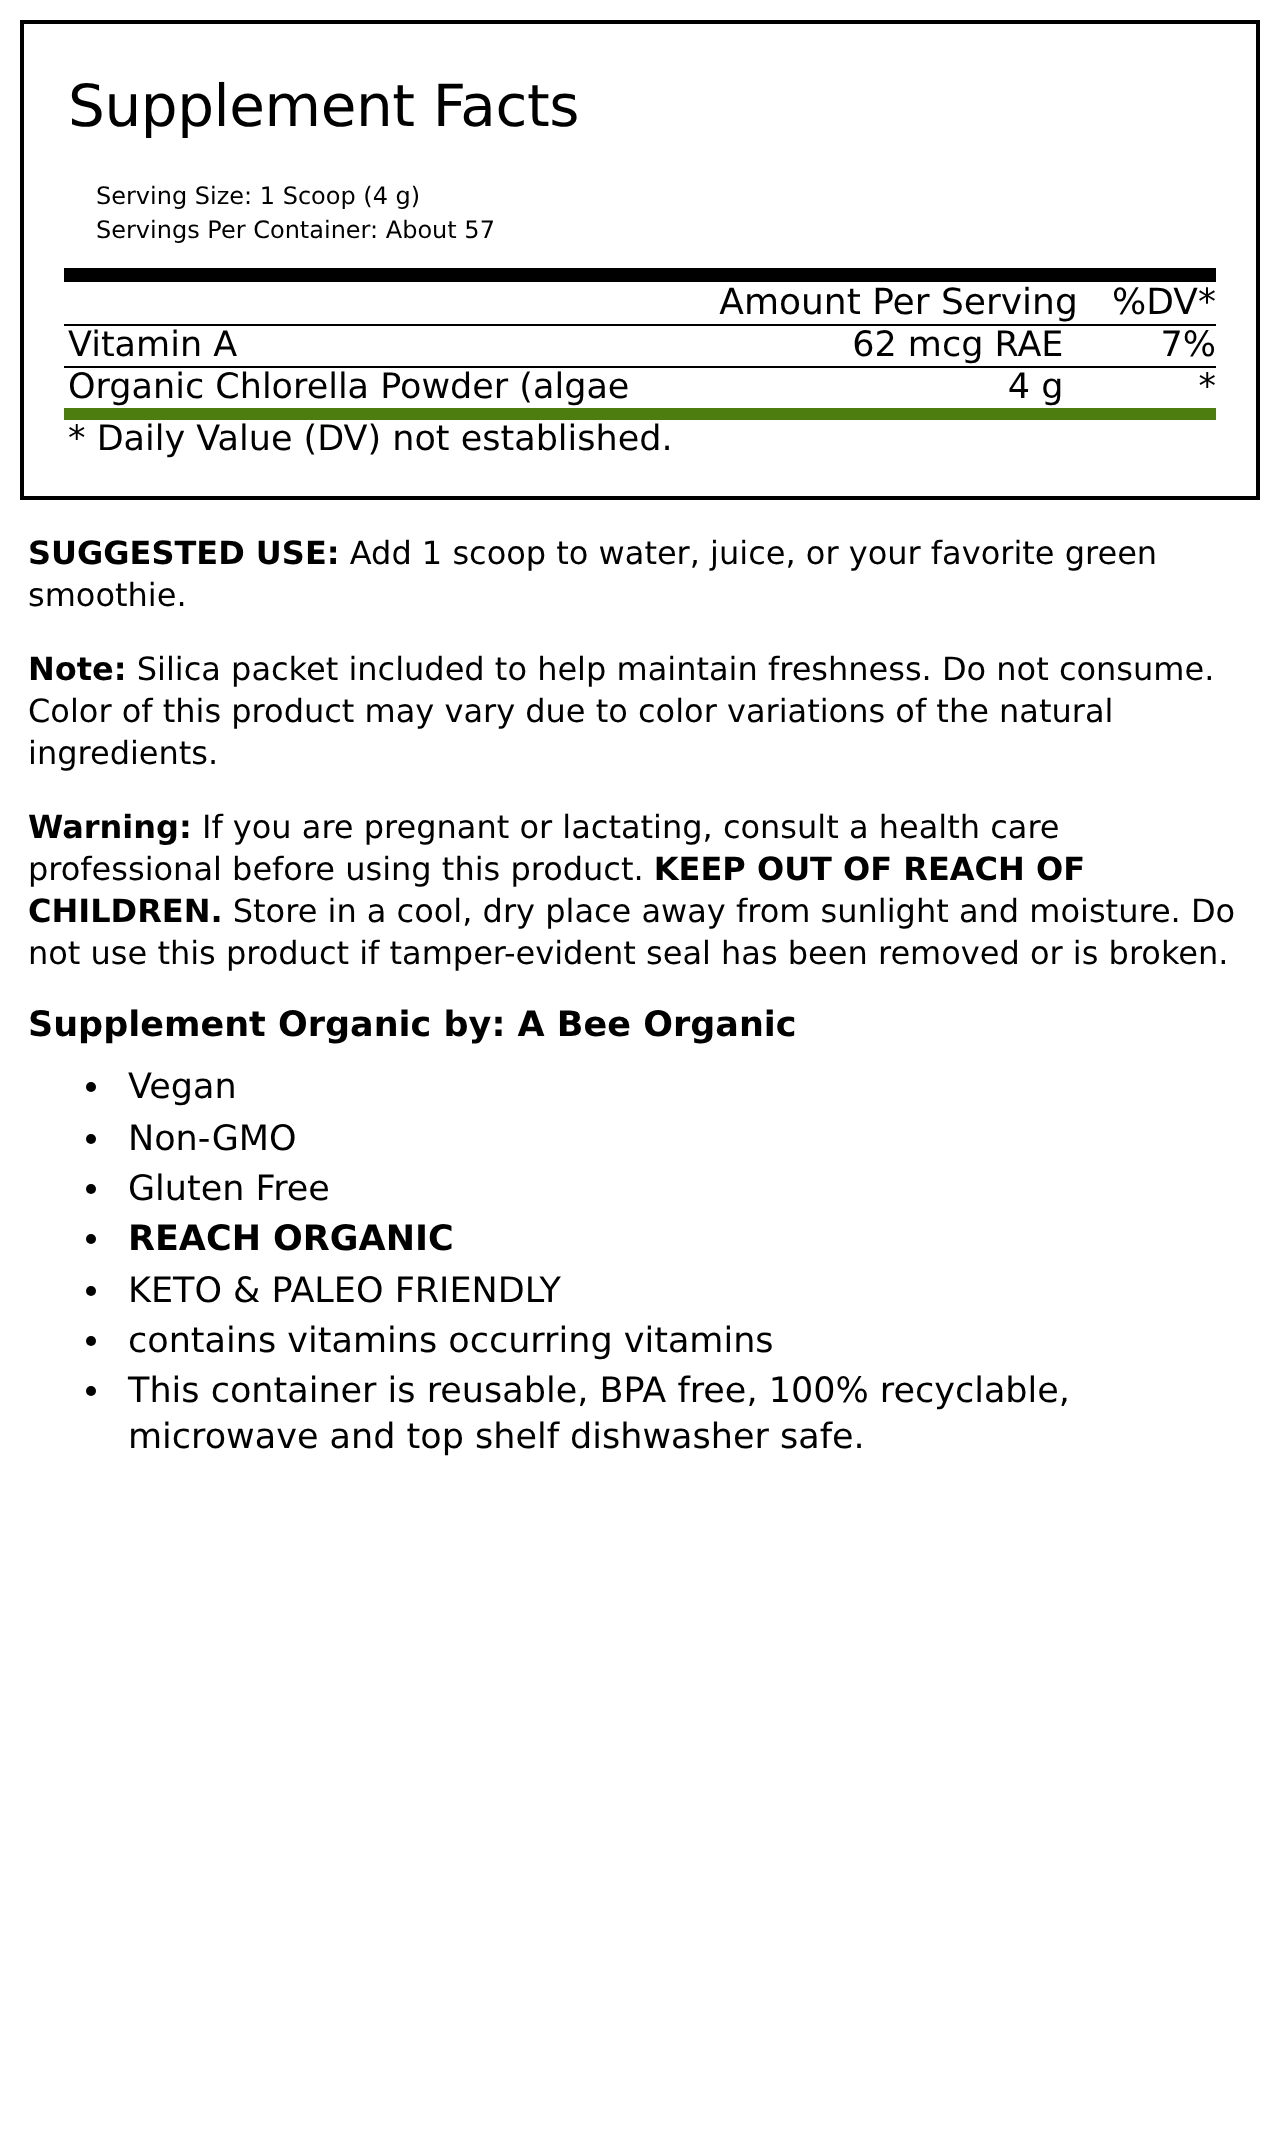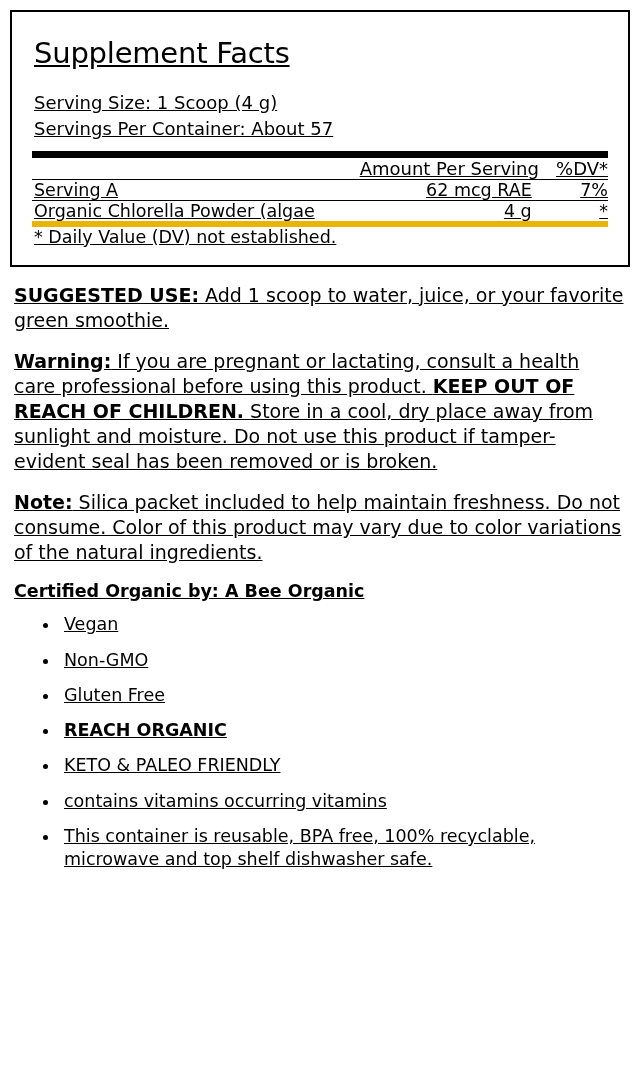--- a/index.html
+++ b/index.html
@@ -13,41 +13,40 @@
     font-family: "DejaVu Sans", sans-serif;
     color: #000000;
     overflow: hidden;
   }
   .page {
     width: 640px;
     height: 958px;
     position: relative;
     box-sizing: border-box;
     padding: 6px 8px 0 8px;
-    text-decoration: underline;
   }
 
   
   .sf-panel {
     border: 2px solid #000;
     box-sizing: border-box;
     margin: 4px 2px 0 2px;
     padding: 26px 20px 18px 20px;
   }
   .sf-title {
     font-size: 29px;
     font-weight: 400;
     letter-spacing: -0.2px;
     line-height: 1.05;
     margin: 0 0 22px 2px;
   }
   .sf-serving {
-    font-size: 18px;
+    font-size: 12px;
     line-height: 1.42;
-    margin-left: 2px;
+    margin-left: 16px;
   }
   .rule-thick {
     border-top: 7px solid #000;
     margin-top: 9px;
   }
 
   table.sf-table {
     width: 100%;
     border-collapse: collapse;
     font-size: 17.5px;
@@ -83,54 +82,54 @@
     padding-right: 18px !important;
   }
   .nut-dv {
     text-align: right;
     white-space: nowrap;
   }
   .cellborder {
     border-bottom: 1.5px solid #000;
   }
   .cellborder-thick {
-    border-bottom: 6px solid #eab308;
+    border-bottom: 6px solid #4d7c0f;
   }
   .sf-footnote {
     font-size: 17.5px;
     margin: 0 0 0 2px;
   }
 
   
   .body-copy {
     padding: 0 6px 0 6px;
     margin-top: 16px;
   }
   .para {
-    font-size: 19px;
+    font-size: 16px;
     line-height: 1.32;
     margin: 0 0 16px 0;
   }
   .para b, .para strong { font-weight: 700; }
 
   .cert {
     font-size: 17.5px;
     font-weight: 700;
     margin: 0 0 10px 0;
   }
 
   ul.feature-list {
     margin: 0;
     padding-left: 46px;
     list-style: disc;
   }
   ul.feature-list li {
     font-size: 17.5px;
     line-height: 1.33;
-    margin: 12px 0 2px 0;
+    margin: 0 0 2px 0;
     padding-left: 4px;
   }
   ul.feature-list li.bold { font-weight: 700; }
 </style>
 </head>
 <body>
 
 <div class="page">
 
   <div class="sf-panel">
@@ -144,21 +143,21 @@
 
     <table class="sf-table">
       <tbody>
         <tr class="hdr-row">
           <td class="nut-name cellborder"></td>
           <td class="hdr-amount cellborder">Amount Per Serving</td>
           <td class="hdr-dv cellborder">%DV*</td>
         </tr>
 
         <tr class="nut-row">
-          <td class="nut-name cellborder">Serving A</td>
+          <td class="nut-name cellborder">Vitamin A</td>
           <td class="nut-amount cellborder">62 mcg RAE</td>
           <td class="nut-dv cellborder">7%</td>
         </tr>
 
 
         <tr class="nut-row">
           <td class="nut-name cellborder-thick">Organic Chlorella Powder (algae</td>
           <td class="nut-amount cellborder-thick">4 g</td>
           <td class="nut-dv cellborder-thick">*</td>
         </tr>
@@ -168,28 +167,28 @@
     <div class="sf-footnote">* Daily Value (DV) not established.</div>
   </div>
 
   <div class="body-copy">
 
     <p class="para">
       <b>SUGGESTED USE:</b><span> Add 1 scoop to water, juice, or your favorite green smoothie.</span>
     </p>
 
     <p class="para">
+      <b>Note:</b><span> Silica packet included to help maintain freshness. Do not consume. Color of this product may vary due to color variations of the natural ingredients.</span>
+    </p>
+
+    <p class="para">
       <b>Warning:</b><span> If you are pregnant or lactating, consult a health care professional before using this product. </span><b>KEEP OUT OF REACH OF CHILDREN.</b><span> Store in a cool, dry place away from sunlight and moisture. Do not use this product if tamper-evident seal has been removed or is broken.</span>
     </p>
 
-    <p class="para">
-      <b>Note:</b><span> Silica packet included to help maintain freshness. Do not consume. Color of this product may vary due to color variations of the natural ingredients.</span>
-    </p>
-
-    <p class="cert">Certified Organic by: A Bee Organic</p>
+    <p class="cert">Supplement Organic by: A Bee Organic</p>
 
     <ul class="feature-list">
       <li>Vegan</li>
       <li>Non-GMO</li>
       <li>Gluten Free</li>
       <li class="bold">REACH ORGANIC</li>
       <li>KETO &amp; PALEO FRIENDLY</li>
       <li>contains vitamins occurring vitamins</li>
       <li>This container is reusable, BPA free, 100% recyclable, microwave and top shelf dishwasher safe.</li>
     </ul>

